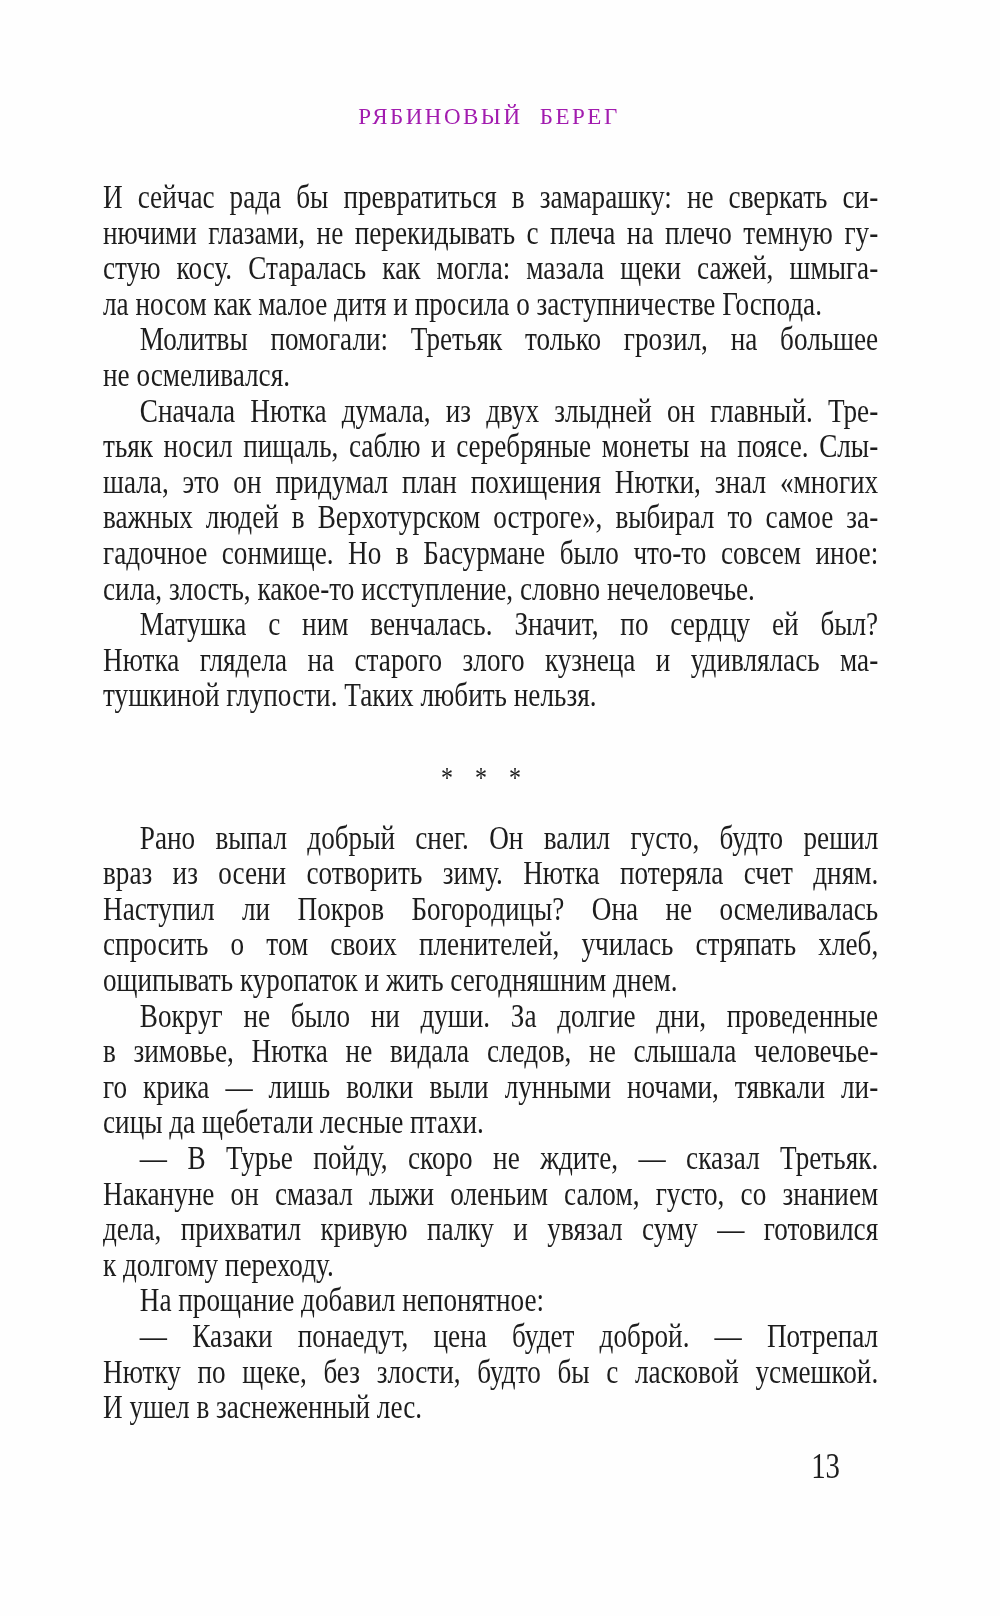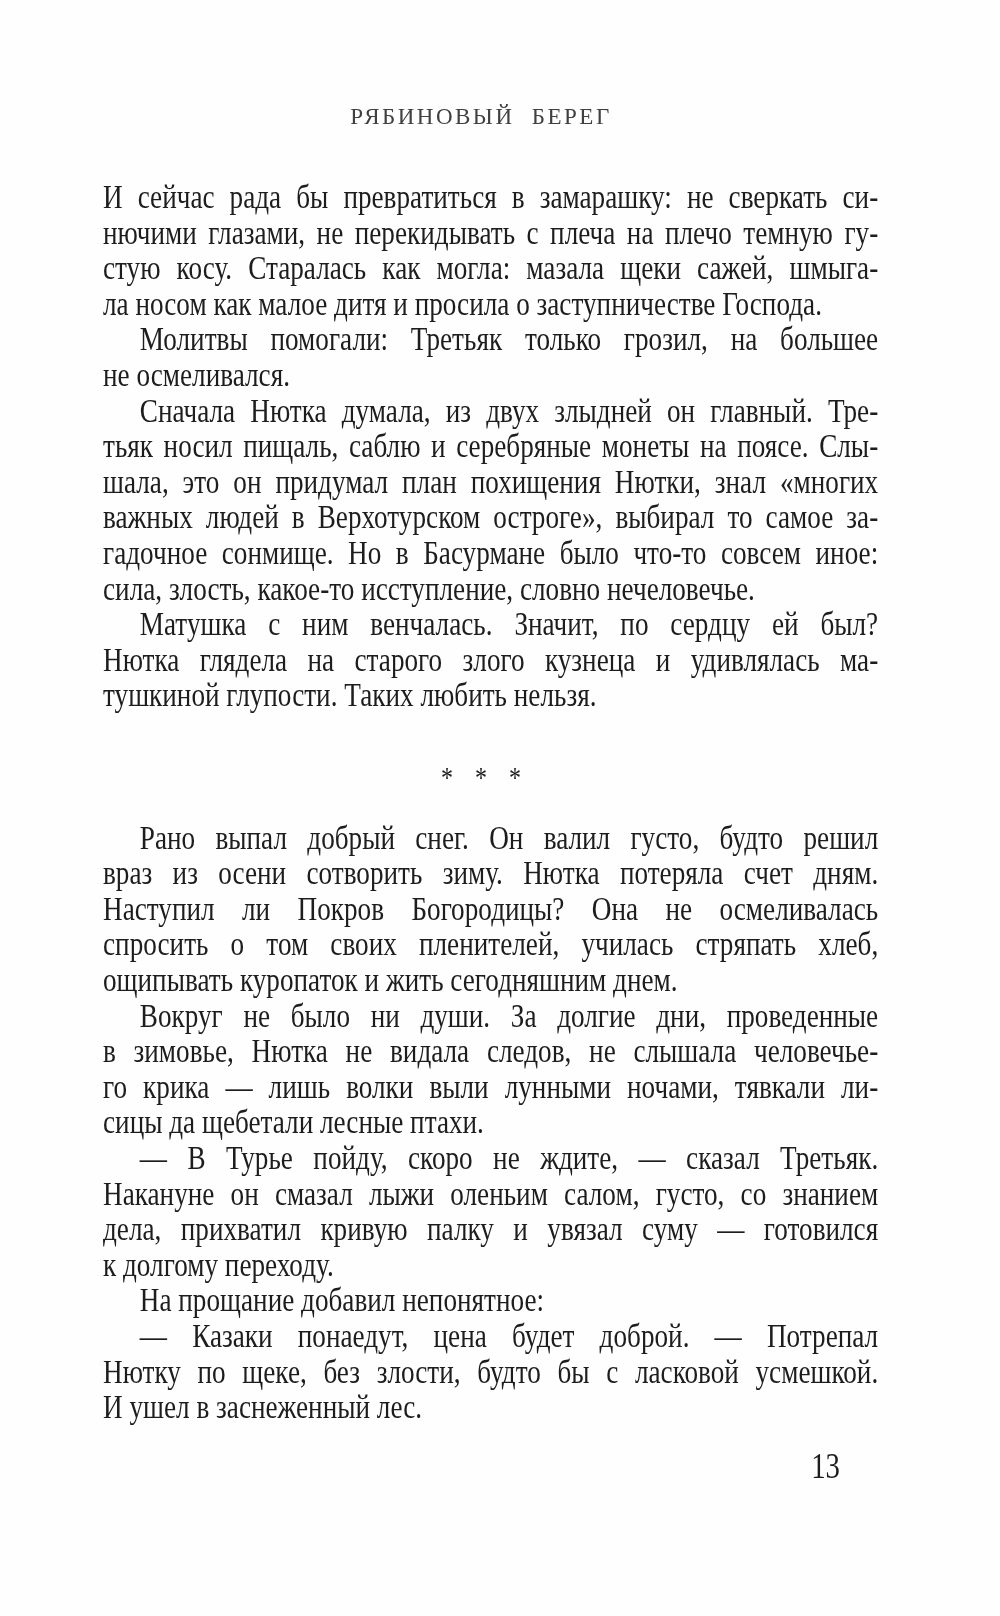--- a/index.html
+++ b/index.html
@@ -12,27 +12,27 @@
     width: 1000px;
     height: 1616px;
     background: #fefefe;
     overflow: hidden;
     font-family: "Liberation Serif", serif;
     color: #1d1d1d;
   }
   .running-header {
     position: absolute;
     top: 104px;
-    left: 8px;
+    left: 16px;
     width: 946px;
     text-align: center;
     font-size: 23px;
     letter-spacing: 2.5px;
     word-spacing: 9px;
-    color: #404040;
+    color: #a21caf;
     white-space: nowrap;
   }
   .text-block {
     position: absolute;
     left: 103px;
     top: 179px;
     width: 969px;
     font-size: 34px;
     line-height: 35.6px;
     transform: scaleX(0.8);

